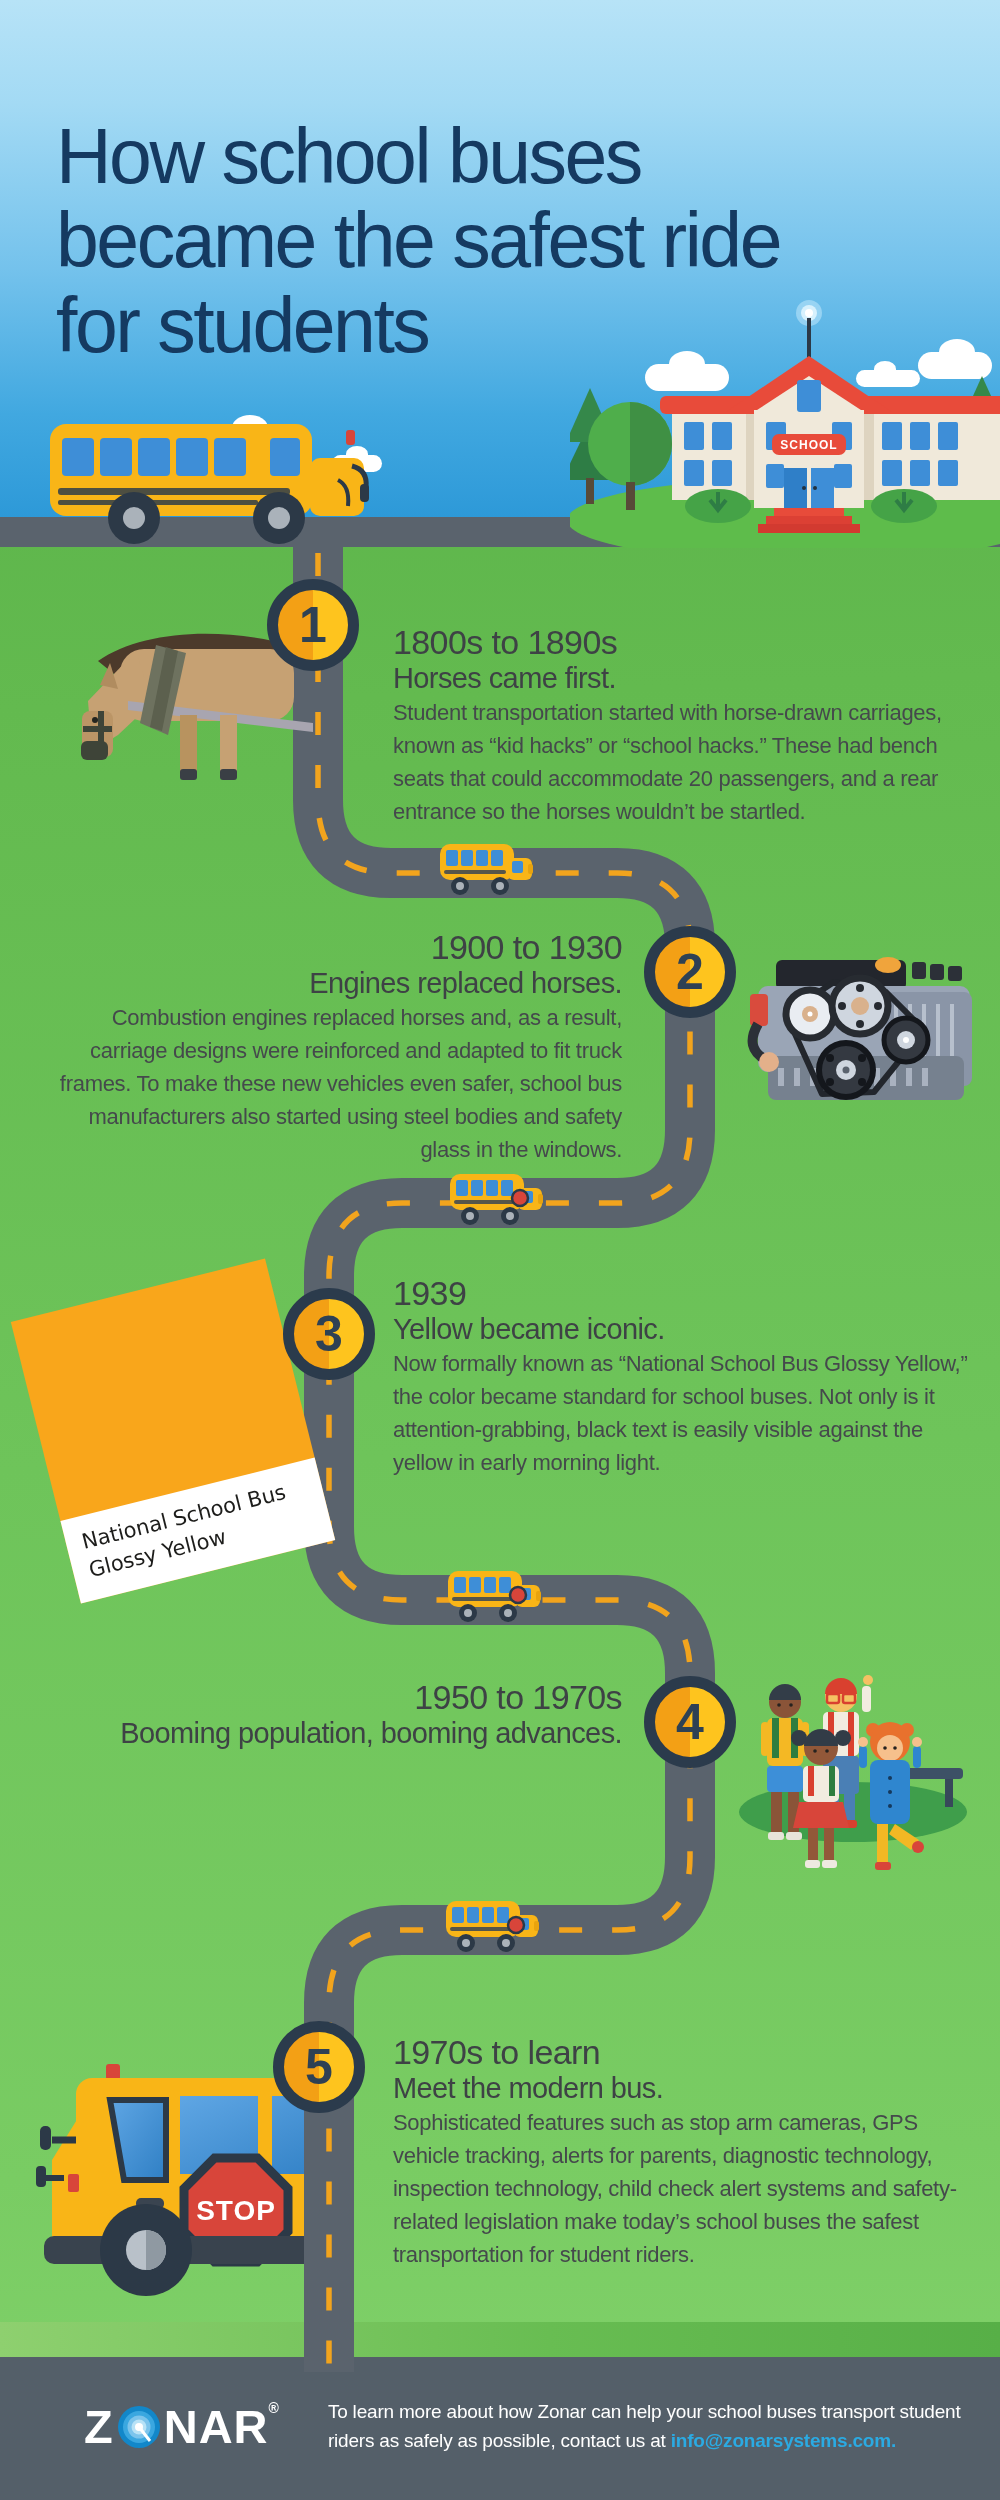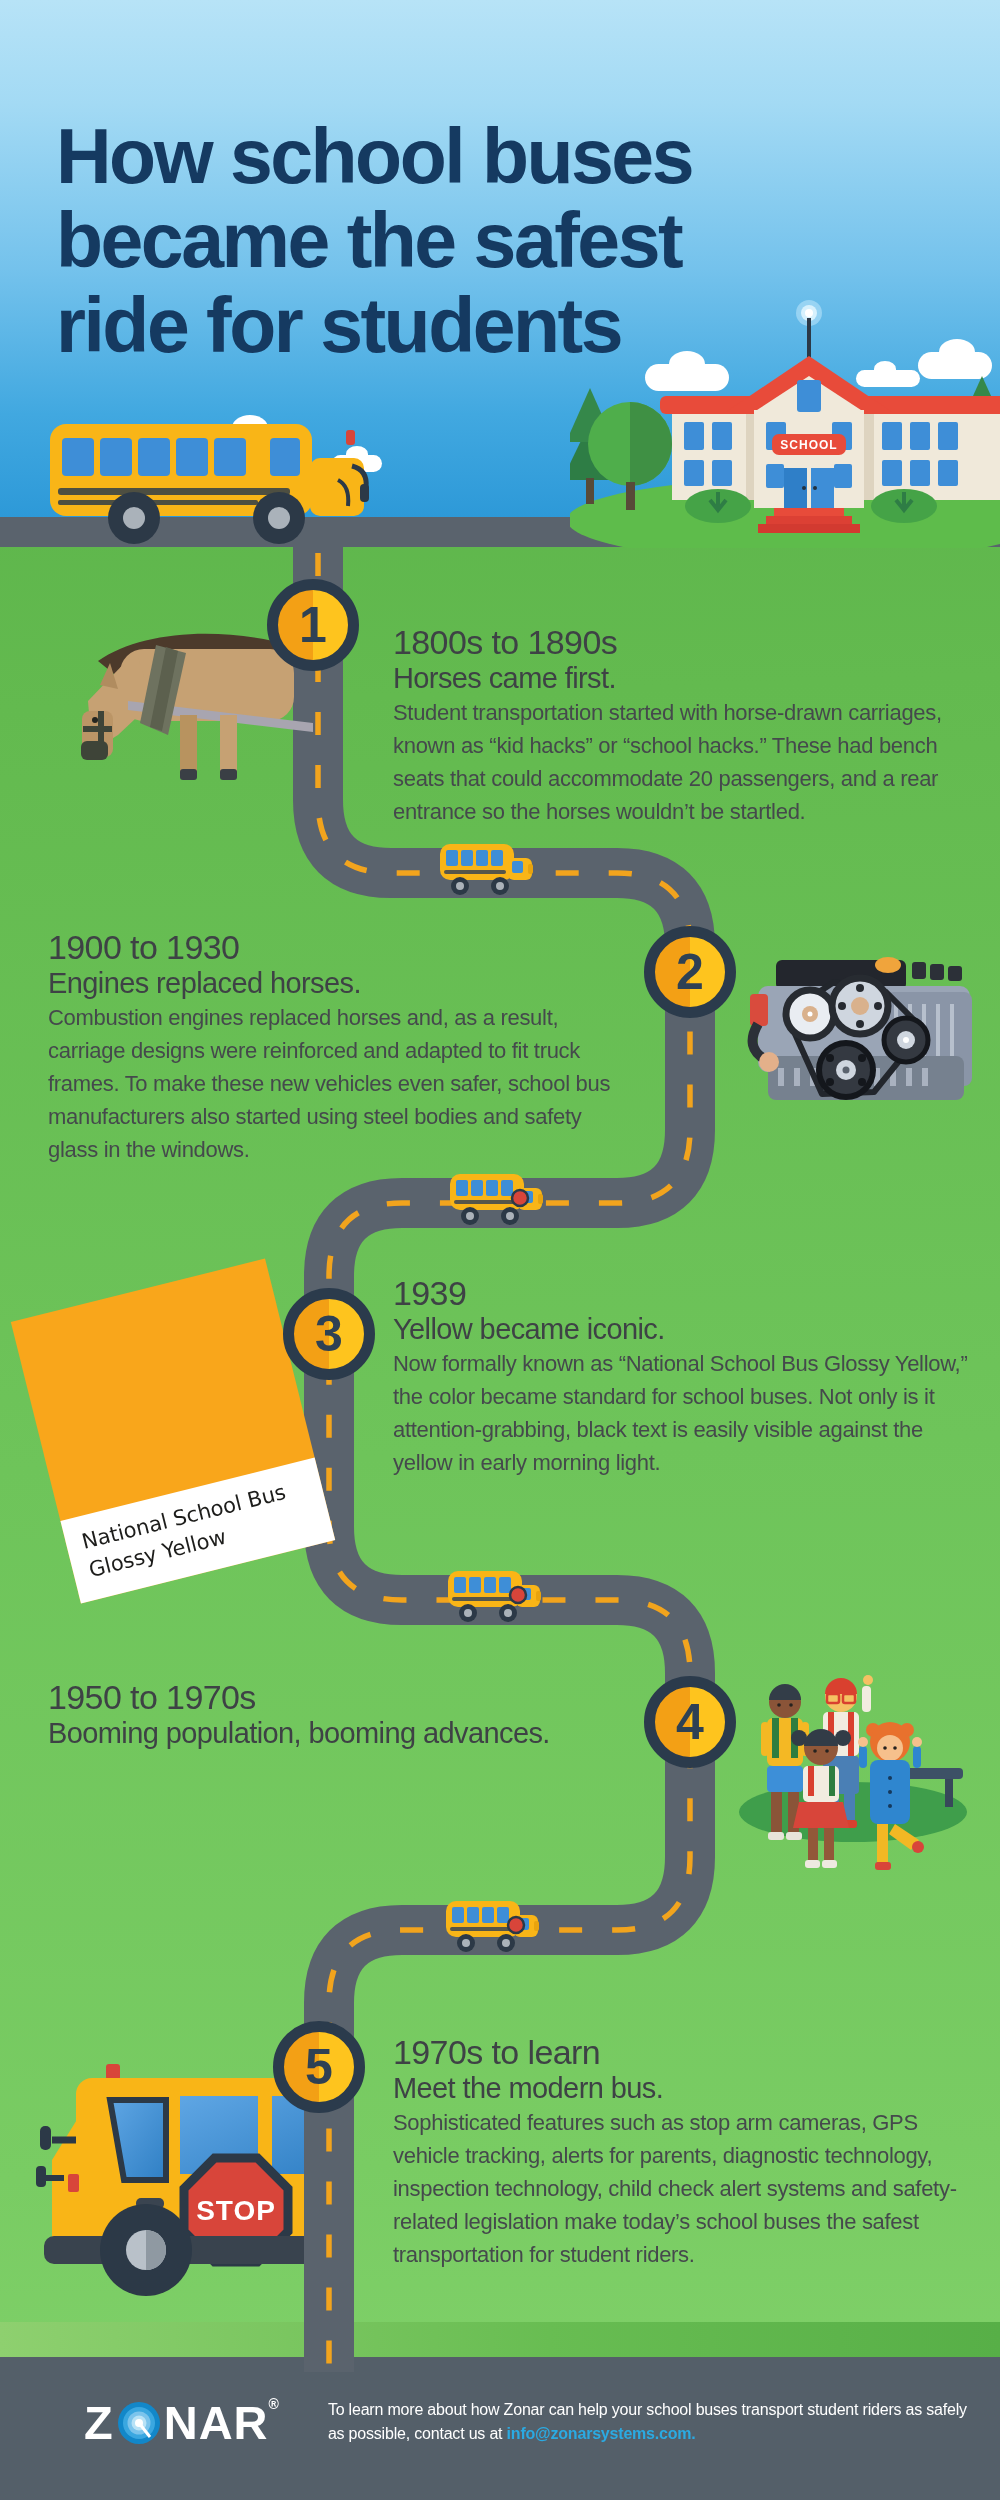--- a/index.html
+++ b/index.html
@@ -4,51 +4,51 @@
 <style>
   html,body{margin:0;padding:0;background:#ffffff}
   .canvas{position:relative;width:1000px;height:2500px;overflow:hidden;
     font-family:"Liberation Sans",sans-serif;
     background:linear-gradient(178deg,#54ae45 0%,#63ba4f 28%,#6ec45a 58%,#79cc63 86%,#82d26b 100%)}
   .abs{position:absolute}
   
   .sky{position:absolute;left:0;top:0;width:1000px;height:518px;
     background:linear-gradient(180deg,#b7e3f7 0%,#a3daf4 20%,#74c2ec 52%,#41a8e0 80%,#2d99d8 100%)}
   .title{position:absolute;left:56px;top:62px;width:750px;font-size:77px;line-height:1.1;
-    font-weight:bold;color:#153a61;letter-spacing:-2.5px}
+    font-weight:normal;color:#153a61;letter-spacing:-2.5px}
   .cloud{position:absolute;background:#fff;border-radius:999px;height:27px}
   .cloud::before{content:"";position:absolute;left:28%;top:-13px;width:36px;height:26px;
     background:#fff;border-radius:50% 50% 4px 4px}
   .cloud.small{height:17px}
   .cloud.small::before{width:22px;height:16px;top:-9px}
   
   .sec{position:absolute}
   .years,.headline{font-weight:normal;color:#3e4245;letter-spacing:-0.6px}
   .years{font-size:34px;line-height:1.12}
   .headline{font-size:29px;line-height:1.2}
   .body{font-size:22px;line-height:1.5;color:#45494c;letter-spacing:-0.3px}
-  .right{}
+  .right{text-align:right}
   .circle{position:absolute;width:70px;height:70px;border:11px solid #2b3b4c;border-radius:50%;
     background:linear-gradient(90deg,#f3a015 50%,#fec41e 50%);
     display:flex;align-items:center;justify-content:center;
     font-size:50px;font-weight:bold;color:#2e4154;z-index:6}
   
   .card{position:absolute;left:42px;top:1286px;width:262px;height:290px;background:#f9a61b;
     transform:rotate(-14deg);display:flex;flex-direction:column;justify-content:flex-end;z-index:5}
   .card-label{background:#ffffff;padding:12px 16px 16px;font-family:"DejaVu Sans",sans-serif;
     font-size:21px;line-height:1.35;color:#1d1d1b}
   
   .band{position:absolute;left:0;top:2322px;width:1000px;height:35px;
     background:linear-gradient(90deg,#8ed06f 0%,#68bd52 55%,#57af47 100%)}
   .footer{position:absolute;left:0;top:2357px;width:1000px;height:143px;background:#545f69}
   .footer-inner{position:absolute;left:84px;top:2398px;display:flex;align-items:center;gap:48px;z-index:7}
   .logo{display:flex;align-items:flex-start;color:#fff;font-weight:bold;font-size:47px;
     letter-spacing:1px;line-height:1}
   .logo .reg{font-size:14px;margin-top:-2px}
-  .msg{font-size:16px;line-height:1.5;color:#fff;width:645px;letter-spacing:-0.2px}
+  .msg{font-size:19px;line-height:1.5;color:#fff;width:645px;letter-spacing:-0.2px}
   .email{color:#2baae2;font-weight:bold;text-decoration:none}
   svg{display:block}
   .z1{z-index:1}.z2{z-index:2}.z3{z-index:3}.z4{z-index:4}
 </style>
 </head>
 <body>
 
 <div class="canvas">
 
   <div class="sky">

